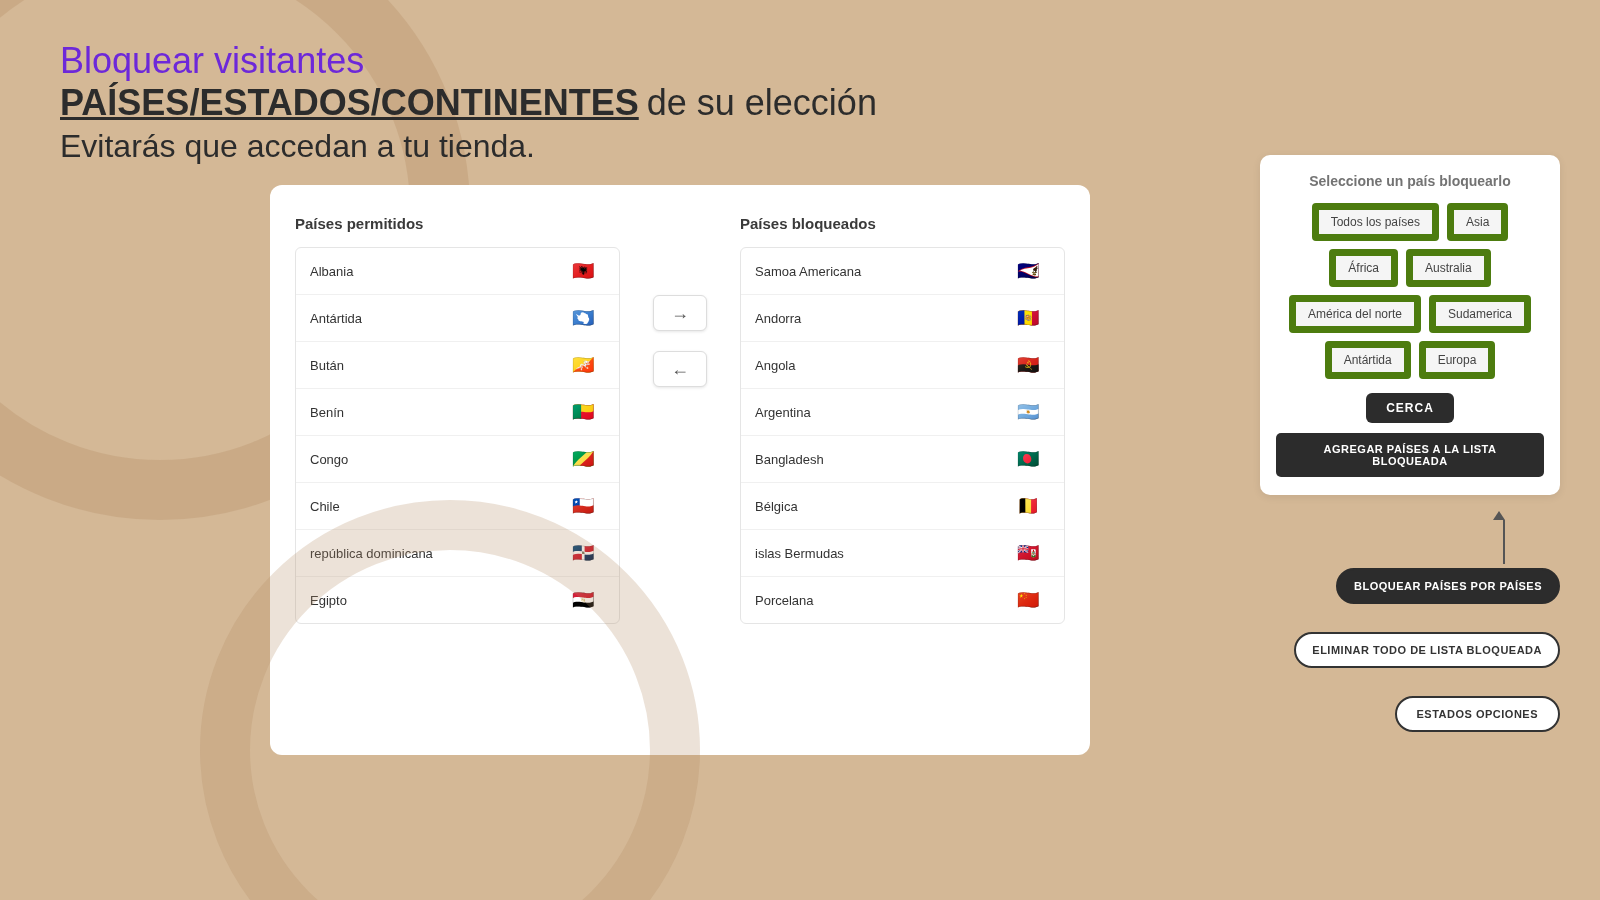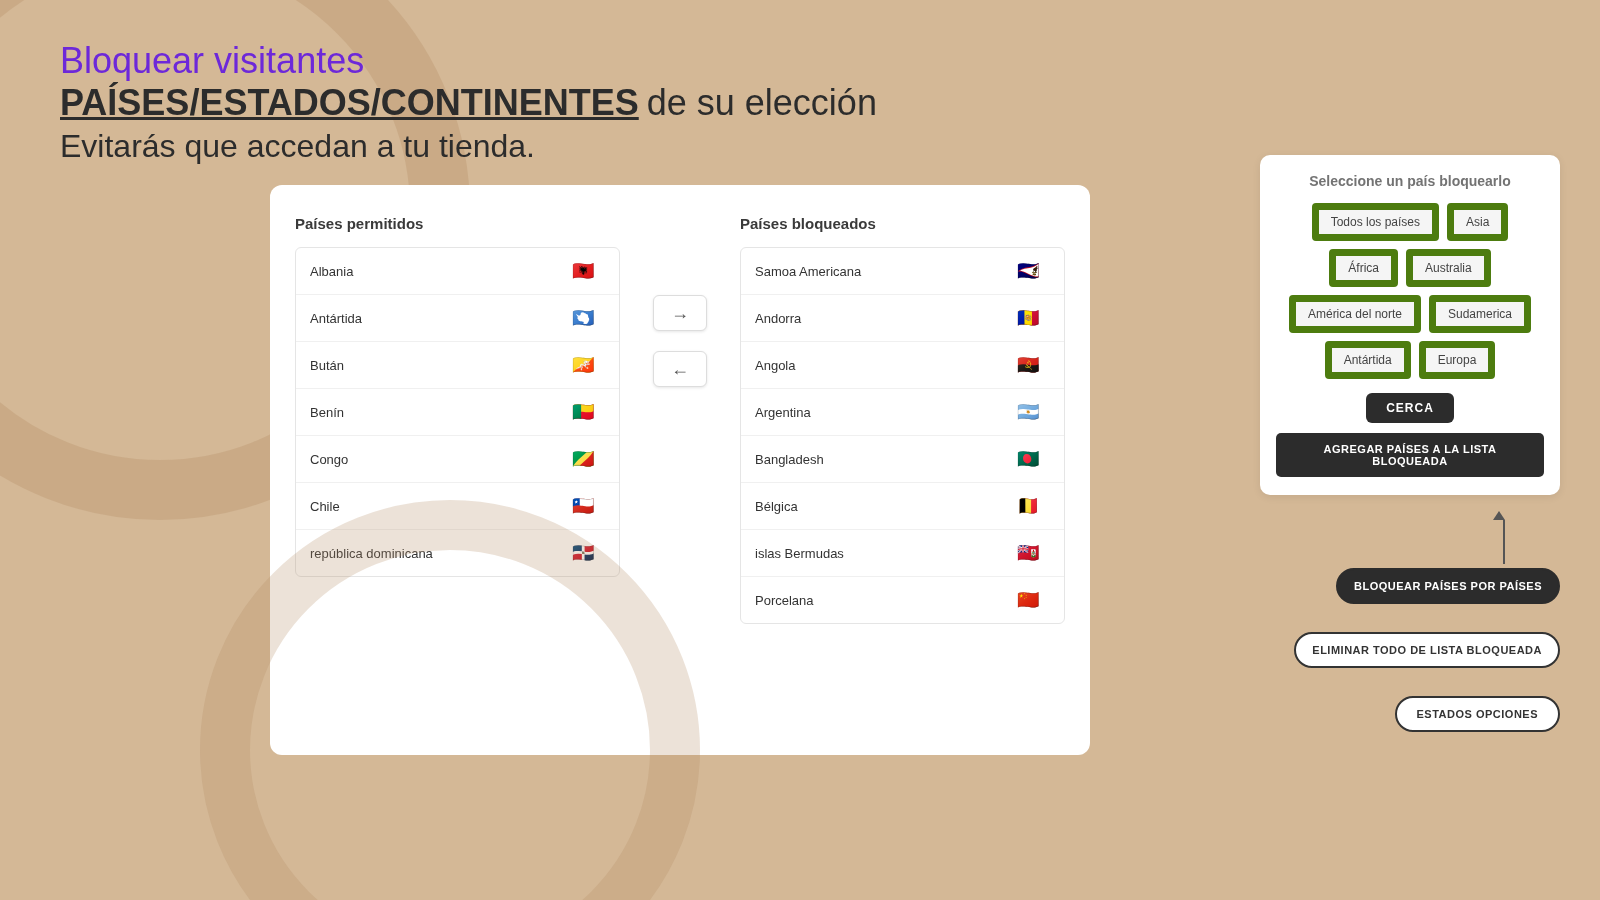--- a/index.html
+++ b/index.html
@@ -319,20 +319,24 @@
       <div class="country-item">
         <span class="country-name">Chile</span>
         <div class="flag">🇨🇱</div>
       </div>
 
       <div class="country-item">
         <span class="country-name">república dominicana</span>
         <div class="flag">🇩🇴</div>
       </div>
 
+      <div class="country-item">
+        <span class="country-name">Egipto</span>
+        <div class="flag">🇪🇬</div>
+      </div>
     </div>
   </div>
 
   <div class="transfer-buttons">
     <div class="transfer-btn">→</div>
     <div class="transfer-btn">←</div>
   </div>
 
   <div class="country-list-container">
     <div class="list-title">Países bloqueados</div>

